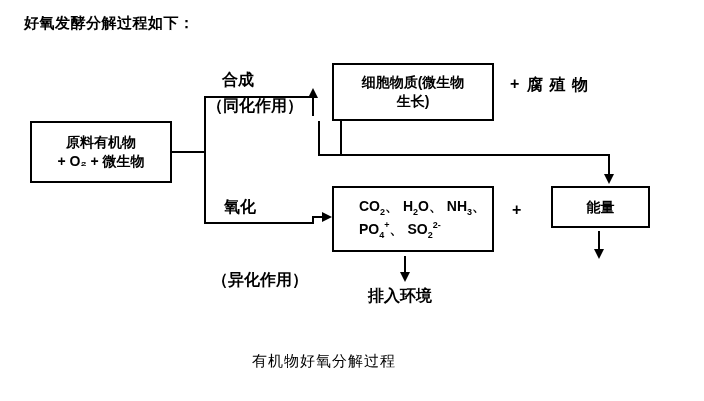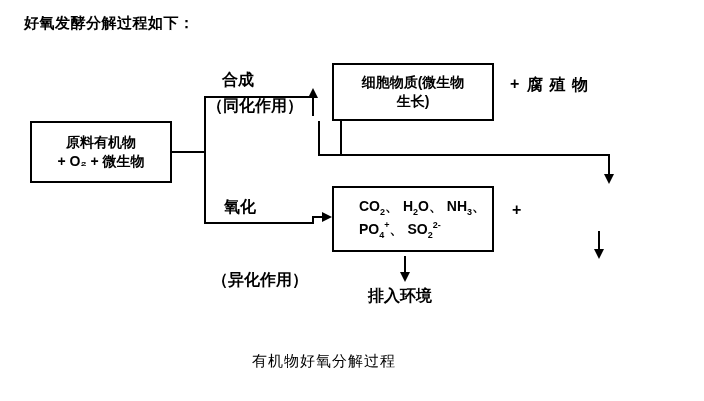--- a/index.html
+++ b/index.html
@@ -105,20 +105,23 @@
 生长)</span>
   </div>
 
   <div class="box" id="box-formula" style="left:332px; top:186px; width:162px; height:66px; justify-content:flex-start; padding-left:25px;">
     <div class="formula">
       <div><span>CO</span><sub>2</sub><span>、  H</span><sub>2</sub><span>O、 NH</span><sub>3</sub><span>、</span></div>
       <div><span>PO</span><sub>4</sub><sup>+</sup><span>、  SO</span><sub>2</sub><sup>2-</sup></div>
     </div>
   </div>
 
+  <div class="box" id="box-energy" style="left:551px; top:186px; width:99px; height:42px;">
+    <span>能量</span>
+  </div>
 
   <div class="line h" style="left:172px; top:151px; width:34px;"></div>
 
   <div class="line v" style="left:204px; top:96px; height:128px;"></div>
 
   <div class="line h" style="left:204px; top:96px; width:110px;"></div>
   <div class="line v" style="left:312px; top:96px; height:20px;"></div>
   <div class="arrowhead ar-up" style="left:308px; top:88px;"></div>
 
   <div class="line h" style="left:204px; top:222px; width:110px;"></div>

